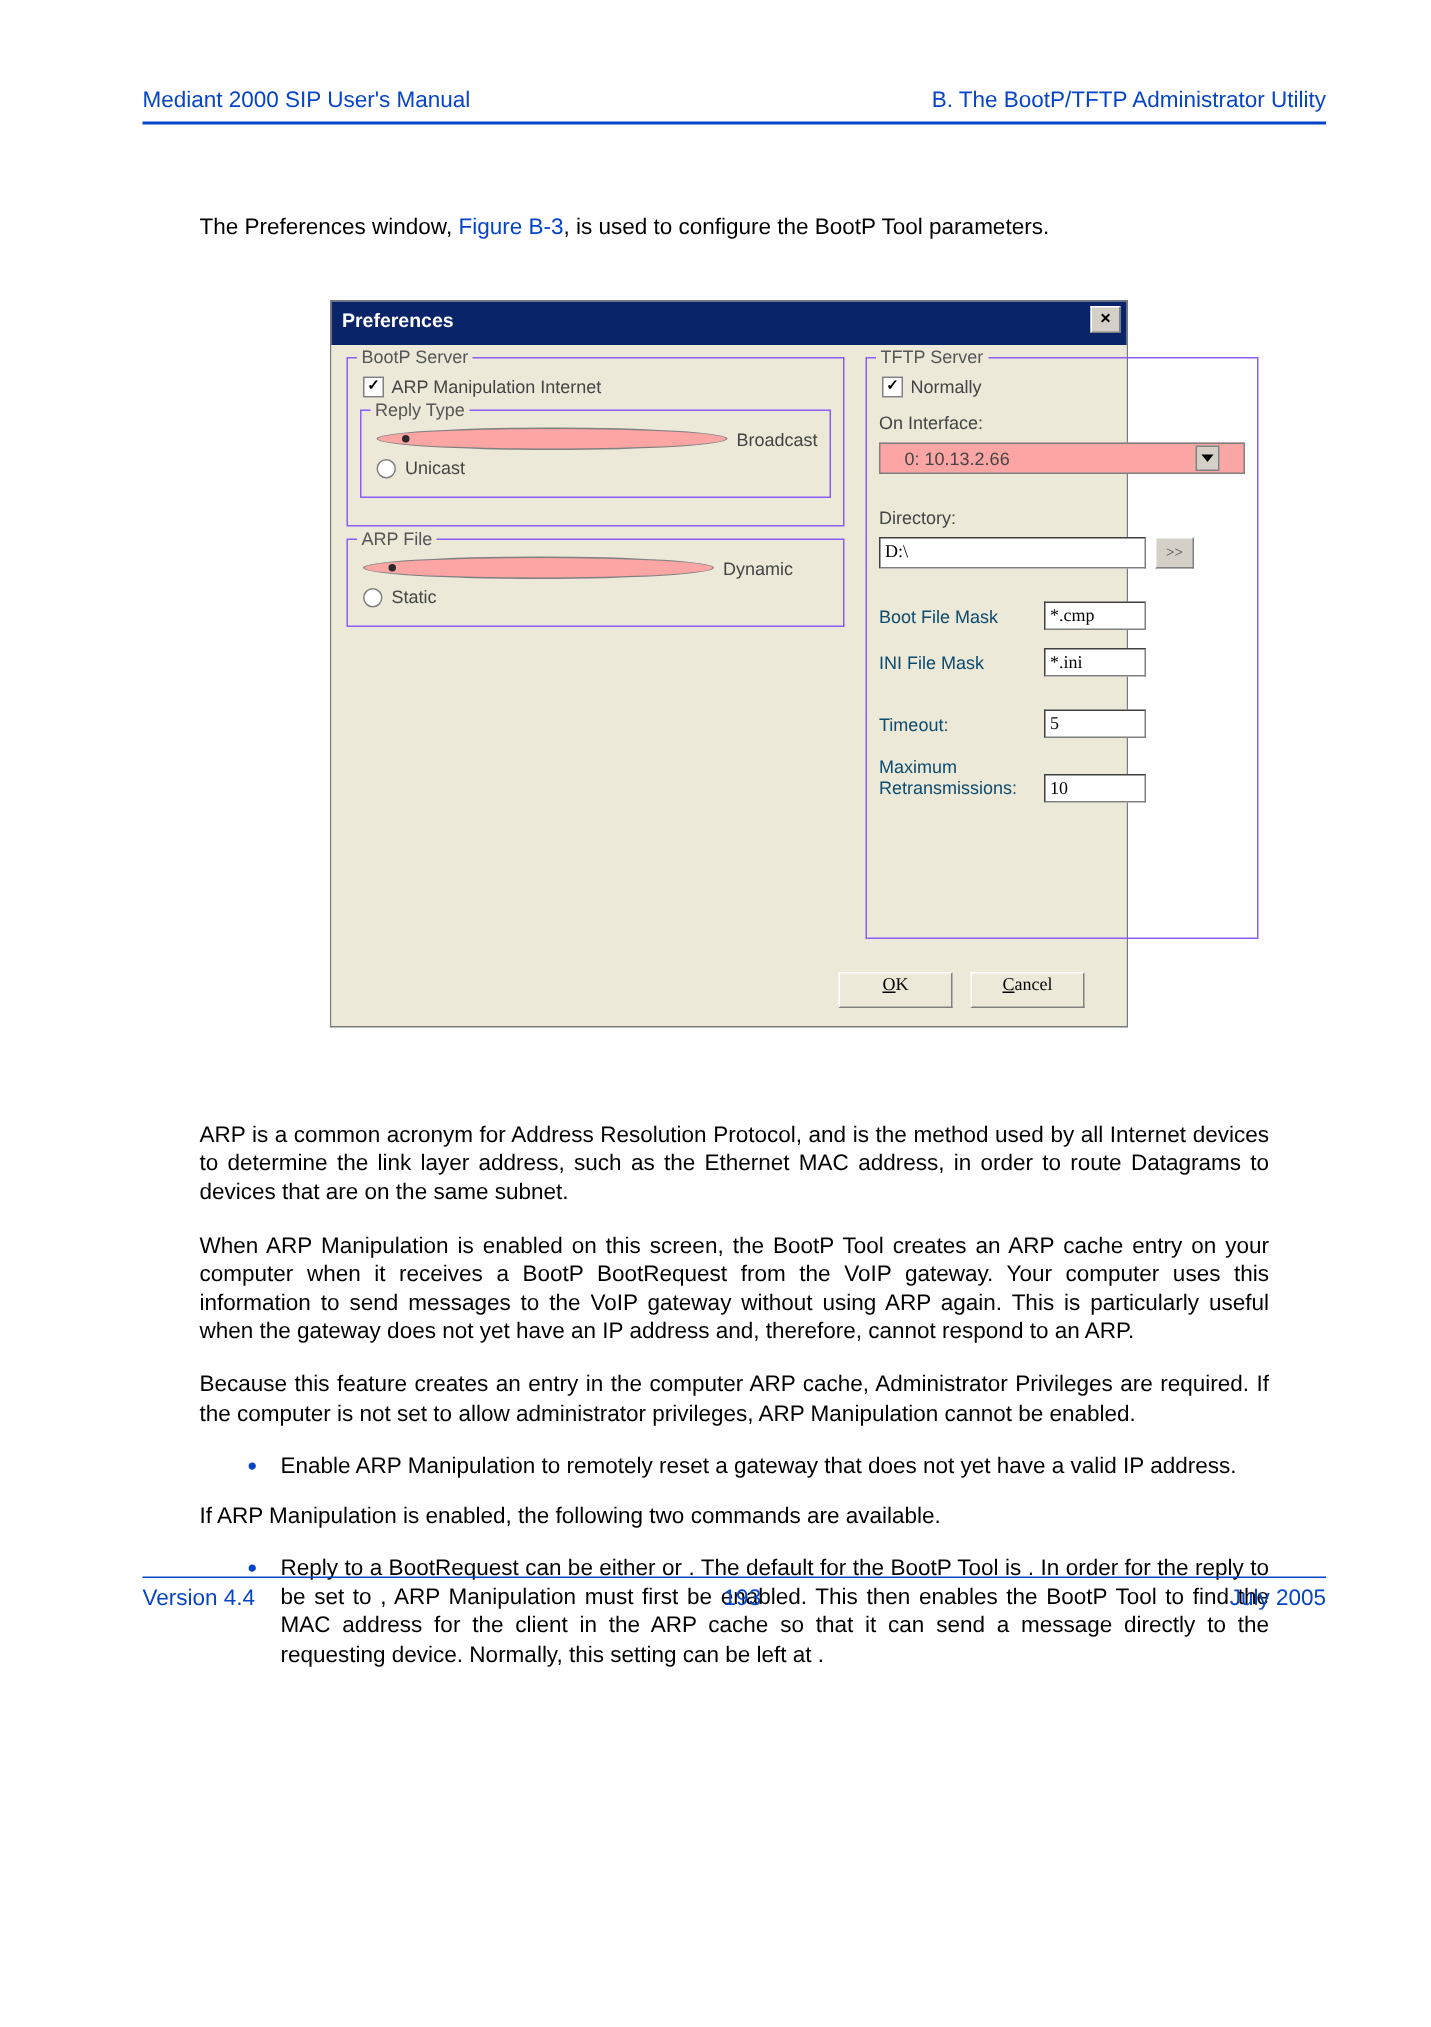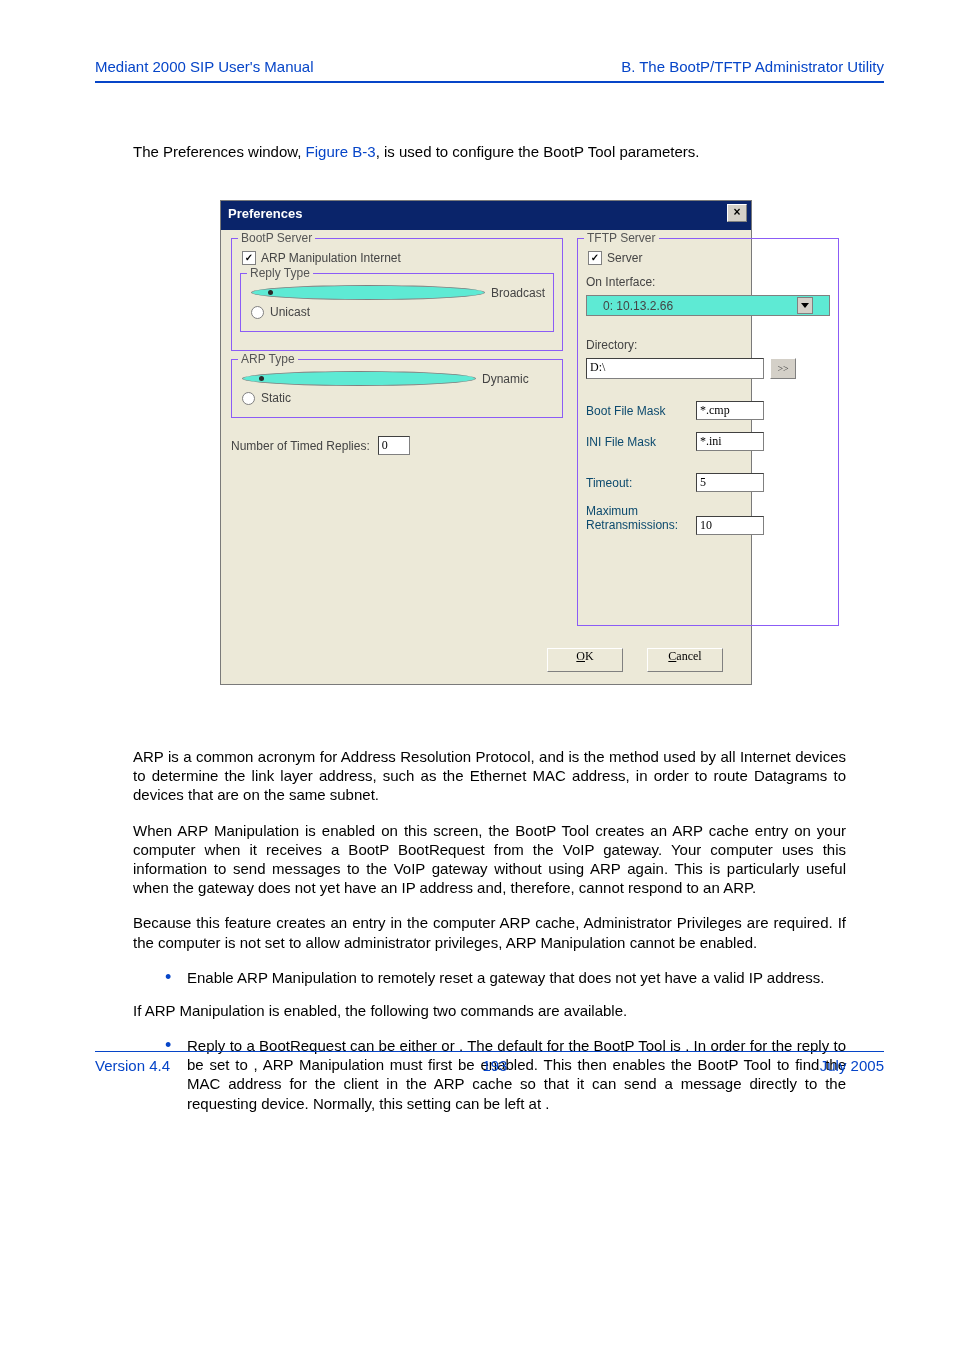--- a/index.html
+++ b/index.html
@@ -21,27 +21,27 @@
 .col{flex:1}
 .group{border:1px solid #8b5cf6;padding:6px 8px 10px 8px;margin-bottom:8px;position:relative}
 .group-title{position:absolute;top:-8px;left:6px;background:#ece9d8;padding:0 3px;font-size:12px;color:#555}
 .chk{display:flex;align-items:center;gap:5px;margin:6px 0 2px 2px}
 .chk-box{width:12px;height:12px;background:#fff;border:1px solid #808080;display:flex;align-items:center;justify-content:center;font:bold 10px/10px Arial;color:#000}
 .radio-row{display:flex;align-items:center;gap:6px;margin:5px 0 2px 2px}
 .radio{width:11px;height:11px;border-radius:50%;border:1px solid #808080;background:#fff;display:flex;align-items:center;justify-content:center}
 .radio.sel::after{content:"";width:5px;height:5px;background:#2a2a2a;border-radius:50%}
 .num-row{display:flex;align-items:center;gap:8px;margin-top:18px}
 .inp{background:#fff;border:1px solid #808080;border-top-color:#404040;border-left-color:#404040;padding:1px 3px;font:12px Tahoma;color:#000}
-.sel{background:#5eead4;border:1px solid #808080;display:flex;align-items:center;justify-content:space-between;padding:1px 16px;width:200px}
+.sel{background:#fca5a5;border:1px solid #808080;display:flex;align-items:center;justify-content:space-between;padding:1px 16px;width:200px}
 .sel .arr{width:14px;height:15px;background:#d4d0c8;border:1px solid #808080;display:flex;align-items:center;justify-content:center}
 .tri-down{width:0;height:0;border-left:4px solid transparent;border-right:4px solid transparent;border-top:5px solid #000}
 .browse-btn{width:24px;height:19px;background:#d4d0c8;border:1px solid #808080;border-top-color:#fff;border-left-color:#fff;display:flex;align-items:center;justify-content:center;font:10px Tahoma}
 .lbl-row{display:flex;align-items:center;gap:10px;margin:12px 0}
 .lbl-row .l{width:100px;color:#0c4a6e}
-.btn-row{display:flex;justify-content:flex-end;gap:24px;margin-top:14px;padding-right:18px}
+.btn-row{display:flex;justify-content:flex-end;gap:12px;margin-top:14px;padding-right:18px}
 .btn{width:74px;height:22px;background:#ece9d8;border:1px solid #808080;border-top-color:#fff;border-left-color:#fff;text-align:center;line-height:20px;font:12px Tahoma;color:#000}
 .u{text-decoration:underline}
 
 .body-text{margin:62px 38px 0 38px;font-size:15px;text-align:justify}
 .body-text p{margin:0 0 16px 0;line-height:1.28}
 ul.bl{margin:0 0 14px 32px;padding:0;list-style:none}
 ul.bl li{position:relative;padding-left:22px;margin-bottom:10px;line-height:1.28}
 ul.bl li::before{content:"\2022";position:absolute;left:0;top:0;color:#0645c8;font-size:18px;line-height:18px}
 
 .footer{position:absolute;left:95px;right:70px;bottom:50px}
@@ -82,42 +82,38 @@
                 <div class="radio sel"></div>
                 <span>Broadcast</span>
               </div>
               <div class="radio-row">
                 <div class="radio"></div>
                 <span>Unicast</span>
               </div>
             </div>
           </div>
           <div class="group">
-            <span class="group-title">ARP Type</span>
+            <span class="group-title">ARP File</span>
             <div class="radio-row">
               <div class="radio sel"></div>
               <span>Dynamic</span>
             </div>
             <div class="radio-row">
               <div class="radio"></div>
               <span>Static</span>
             </div>
           </div>
-          <div class="num-row">
-            <span>Number of Timed Replies:</span>
-            <div class="inp" style="width:24px">0</div>
-          </div>
         </div>
 
         <div class="col">
           <div class="group" style="min-height:370px">
             <span class="group-title">TFTP Server</span>
             <div class="chk">
               <div class="chk-box">✓</div>
-              <span>Server</span>
+              <span>Normally</span>
             </div>
             <div style="margin-top:10px">On Interface:</div>
             <div class="sel" style="margin-top:6px;width:210px">
               <span>0: 10.13.2.66</span>
               <div class="arr">
                   <div class="tri-down"></div>
                 </div>
             </div>
             <div style="margin-top:22px">Directory:</div>
             <div style="display:flex;gap:6px;margin-top:6px">

